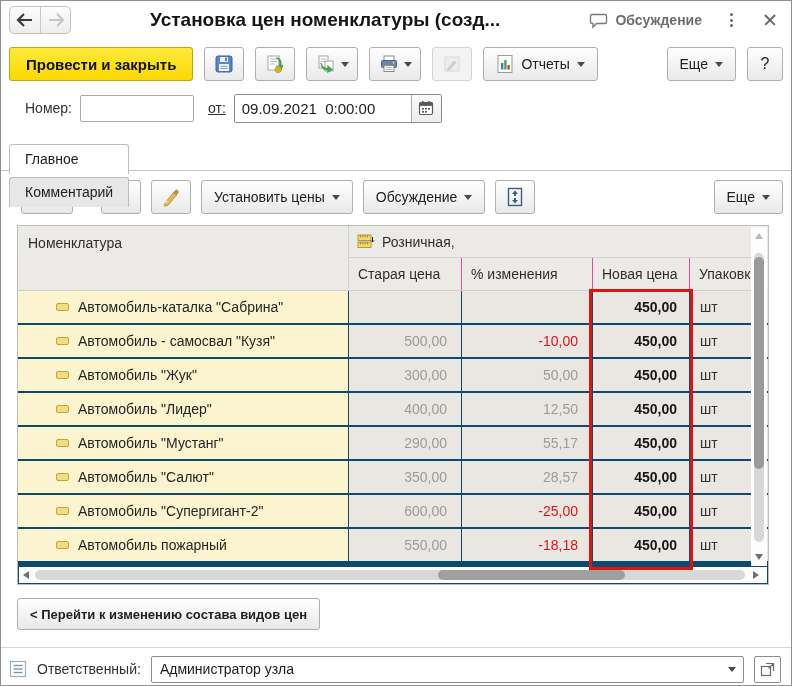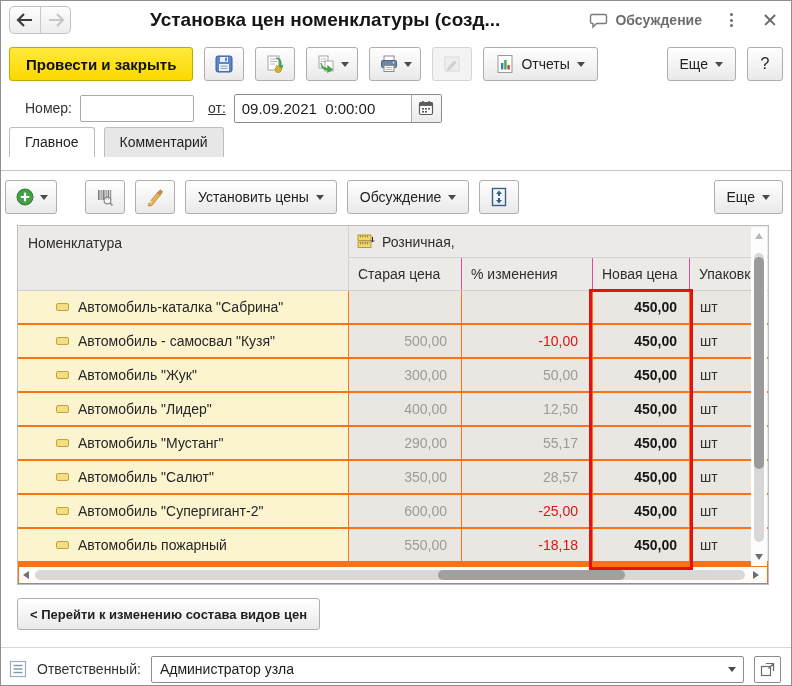--- a/index.html
+++ b/index.html
@@ -50,31 +50,31 @@
     font-family:inherit; padding:0 6px; color:#222; }
   .num-inp { width:114px; margin-left:8px; }
   .ot-label { margin:0 8px 0 14px;text-decoration:underline; }
   .date-group { display:flex; height:29px; border:1px solid #8c8c8c; border-radius:2px; overflow:hidden; }
   .date-inp { width:176px; border:none; outline:none; font-size:15px; padding:0 7px;
     font-family:inherit; color:#1c1c1c; }
   .cal-btn { width:30px; border:none; border-left:1px solid #aaa; background:linear-gradient(#fbfbfb,#ececec);
     display:flex; align-items:center; justify-content:center; cursor:pointer; }
   
   .tabline { position:absolute; top:169px; left:0; right:0; height:1px; background:#c4c4c4; }
-  .tabs { position:absolute; top:126px; left:8px; display:flex; gap:9px; z-index:2; }
+  .tabs { position:absolute; top:143px; left:8px; display:flex; gap:3px; z-index:2;flex-direction:column; }
   .tab { padding:6px 15px 7px; font-size:14px; border:1px solid #bdbdbd; border-bottom:none;
     border-radius:3px 3px 0 0; background:#e7e7e7; color:#222; cursor:pointer; }
   .tab.active { background:#fff; position:relative; }
   .tab.active:after { content:""; position:absolute; left:0; right:0; bottom:-1px; height:2px; background:#fff; }
   
-  .tbar2 { position:absolute; top:179px; left:4px; right:8px; display:flex; align-items:center; gap:10px; }
+  .tbar2 { position:absolute; top:179px; left:20px; right:8px; display:flex; align-items:center; gap:10px; }
   .gap-l { margin-left:18px; }
   
   .table-wrap { position:absolute; top:224px; left:16px; width:752px; height:360px;
-    border:1px solid #bdbdbd; background:#f97316; }
+    border:1px solid #bdbdbd; background:#0c4a6e; }
   .thead { display:flex; height:65px; background:#eceae7; border-bottom:1px solid #cfcfcf; }
   .th-nomen { width:331px; border-right:1px solid #d2d2d2; padding:9px 0 0 10px;
     font-size:14px; color:#2e2e2e; }
   .th-right { flex:1; display:flex; flex-direction:column; }
   .th-group { height:32px; display:flex; align-items:center; gap:7px; padding-left:8px;
     border-bottom:1px solid #d2d2d2; font-size:14px; color:#2e2e2e; }
   .th-sub { flex:1; display:flex; }
   .th-cell { display:flex; align-items:center; padding-left:9px; font-size:14px; color:#2e2e2e;
     border-right:1px solid #ec4899; overflow:hidden; white-space:nowrap; }
   .w-old{width:113px;} .w-chg{width:131px;} .w-new{width:97px;}

